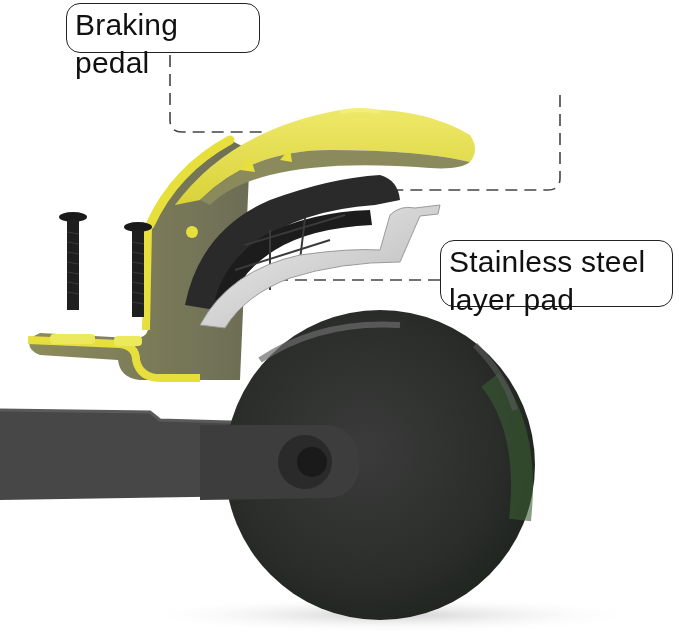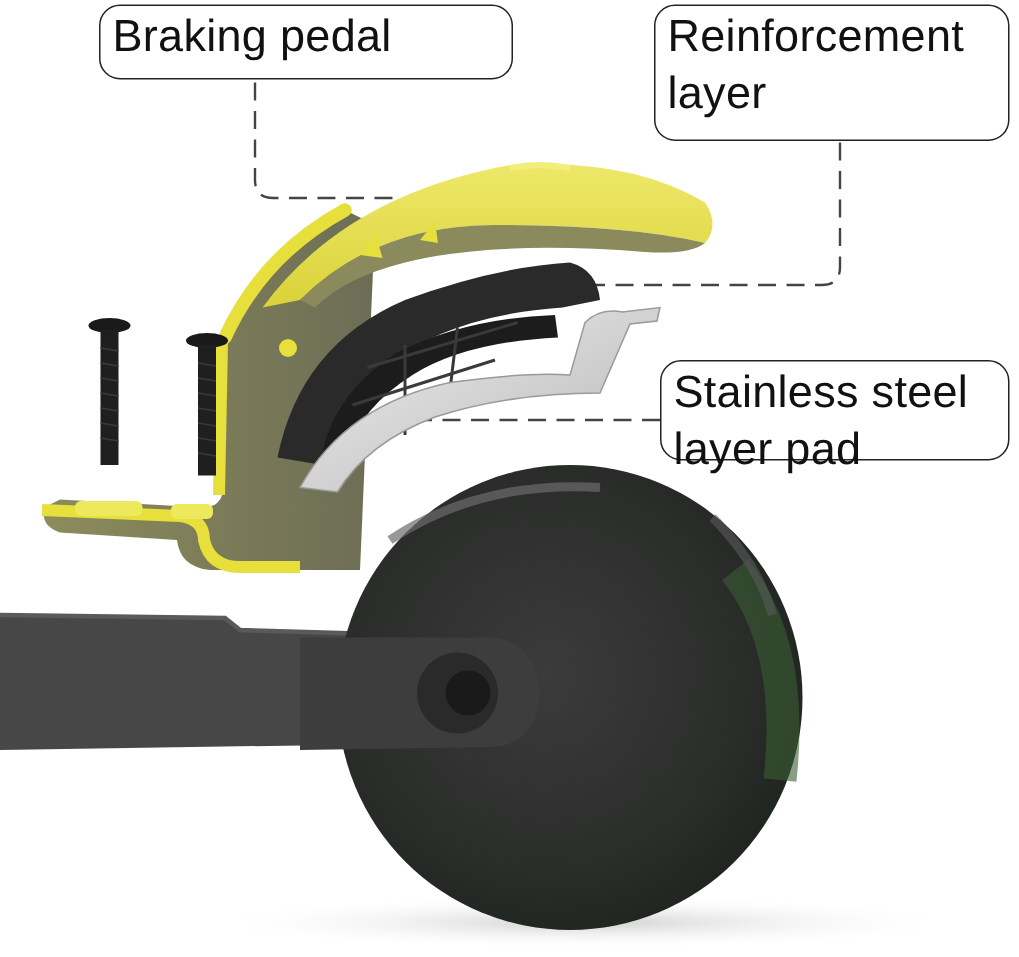--- a/index.html
+++ b/index.html
@@ -112,26 +112,22 @@
           <line x1="132" y1="252" x2="144" y2="254"></line>
         <line x1="132" y1="262" x2="144" y2="264"></line>
           <line x1="132" y1="272" x2="144" y2="274"></line>
         <line x1="132" y1="282" x2="144" y2="284"></line>
           <line x1="132" y1="292" x2="144" y2="294"></line>
         <line x1="132" y1="302" x2="144" y2="304"></line>
       </g>
     </g>
   </svg>
 
-  <div class="callout" style="left:66px;top:3px;width:276px;height:50px;">
+  <div class="callout" style="left:66px;top:3px;width:194px;height:50px;">
     <div>Braking pedal</div>
   </div>
 
-  <div class="callout" style="left:436px;top:3px;width:237px;height:91px;">
-    <div>Reinforcement</div>
-    <div>layer</div>
-  </div>
 
   <div class="callout" style="left:440px;top:240px;width:233px;height:67px;">
     <div>Stainless steel</div>
     <div>layer pad</div>
   </div>
 </div>
 
 </body></html>

